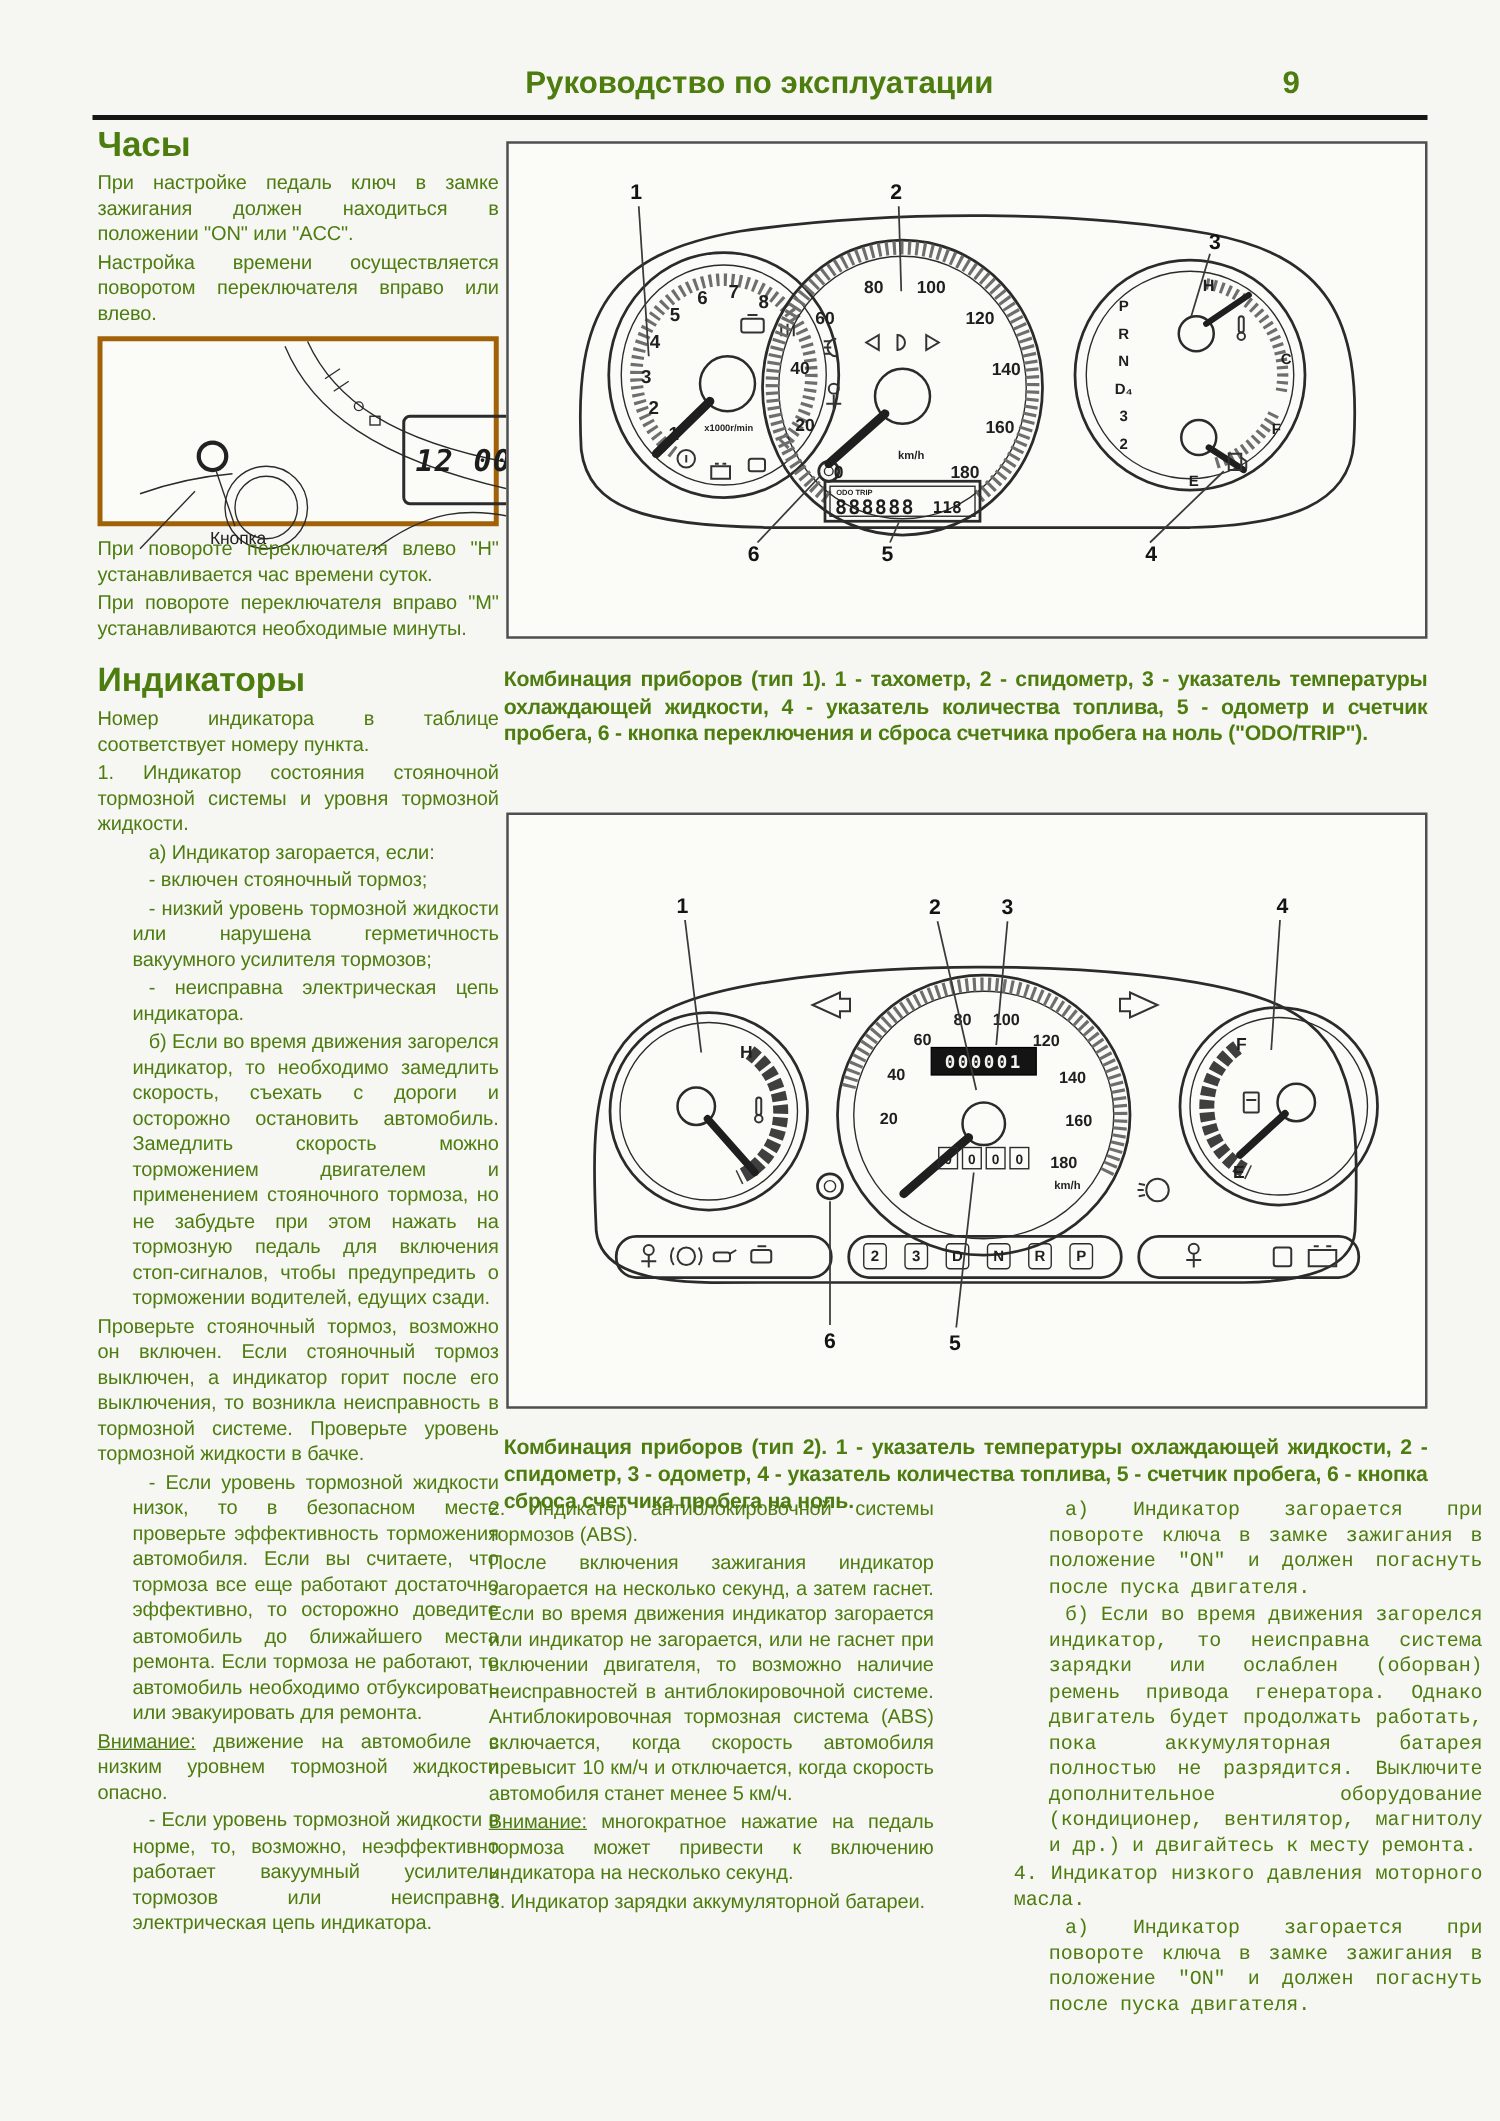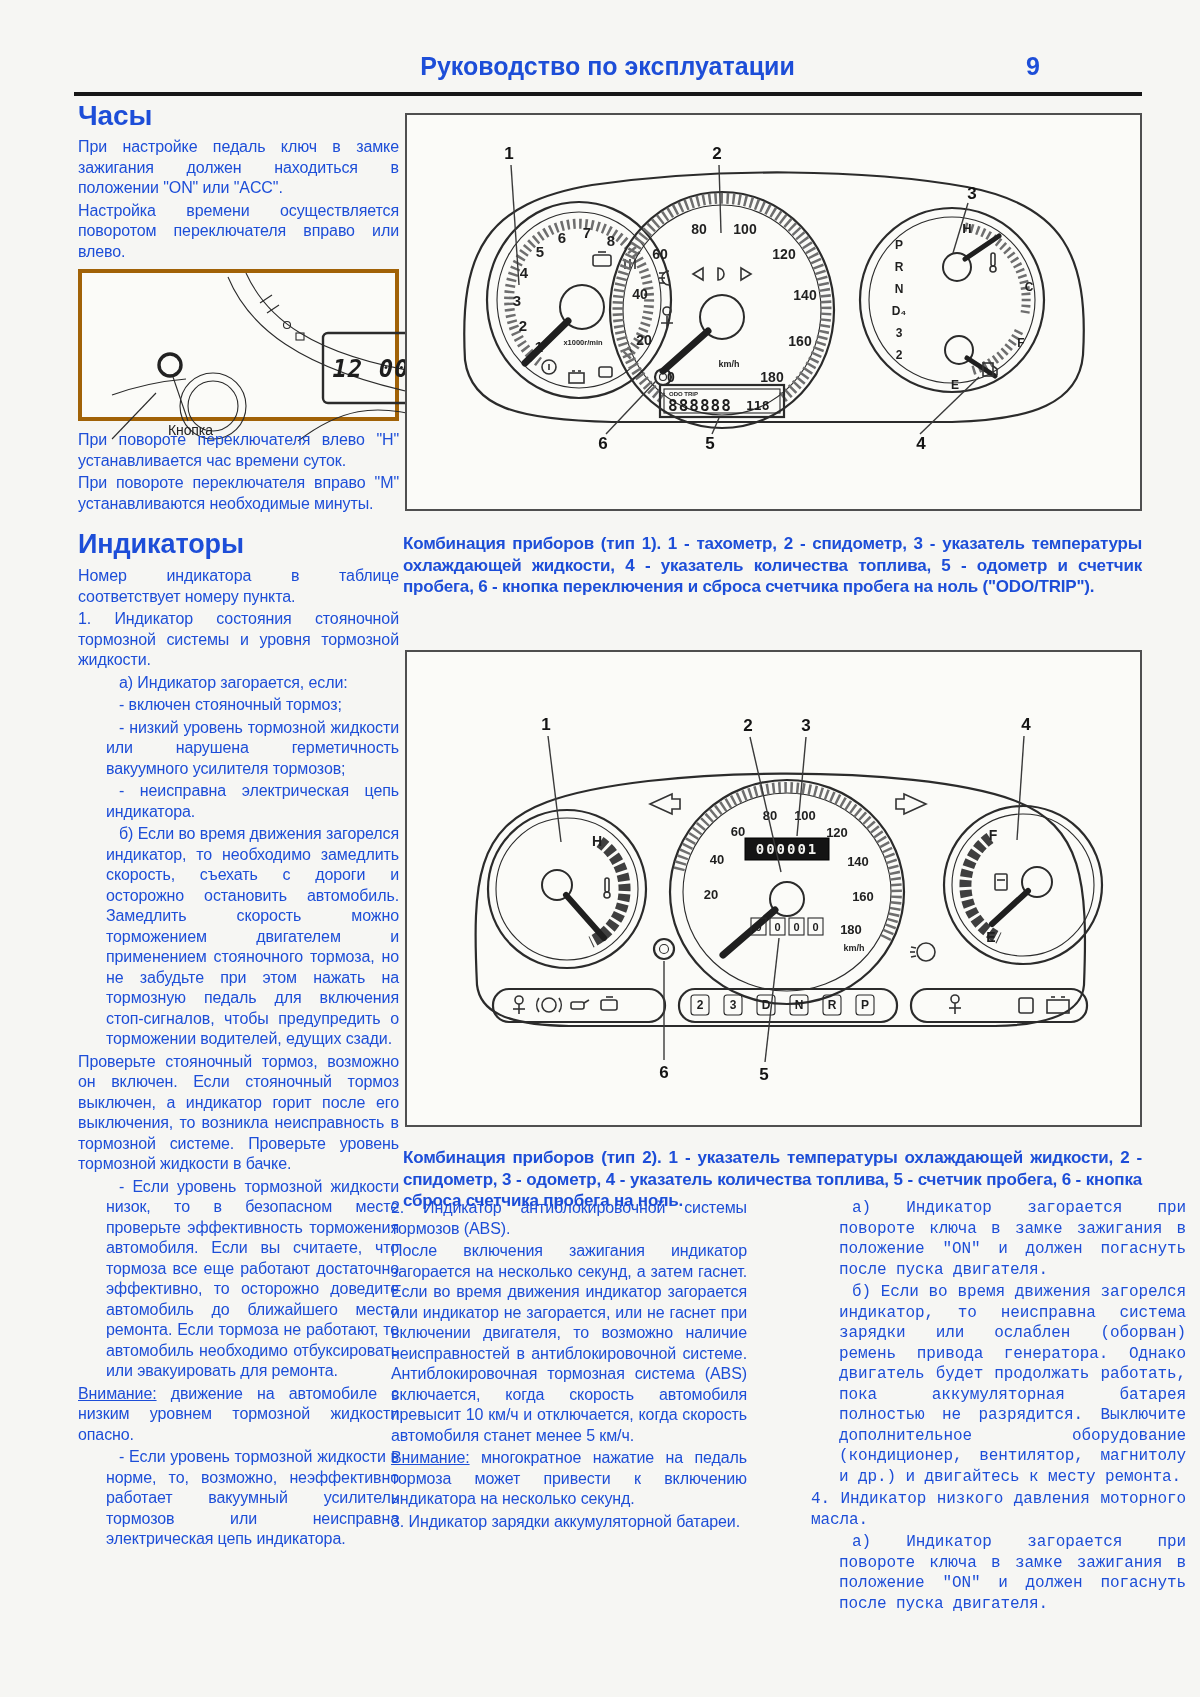--- a/index.html
+++ b/index.html
@@ -1,18 +1,18 @@
 <!DOCTYPE html>
 <html><head>
 <meta charset="utf-8">
 <style>
   * { box-sizing: border-box; }
   html,body { margin:0; padding:0; }
   body { width:1200px; height:1697px; background:#e9e9e6; font-family:"Liberation Sans","DejaVu Sans",sans-serif; }
-  .page { position:relative; width:1200px; height:1697px; background:#f6f6f3; color:#1d4ed8; overflow:hidden; }
+  .page { position:relative; width:1200px; height:1697px; background:#f6f6f3; color:#4d7c0f; overflow:hidden; }
 
   .header-title { position:absolute; top:52px; left:75px; width:1065px; text-align:center; font-size:25px; font-weight:bold; }
   .page-num { position:absolute; top:52px; right:160px; font-size:25px; font-weight:bold; }
   .rule { position:absolute; top:92px; left:74px; width:1068px; border-top:4px solid #161616; }
 
   .col { position:absolute; font-size:16px; line-height:20.5px; text-align:justify; letter-spacing:-0.1px; }
   .col p { margin:0 0 2px 0; }
   .col p.ind { text-indent:13px;margin-left:28px; }
   .col h1 { font-size:28px; margin:0 0 7px 0; text-align:left; line-height:1; }
   .col h2 { font-size:27px; margin:15px 0 7px 0; text-align:left; line-height:1.12; }

